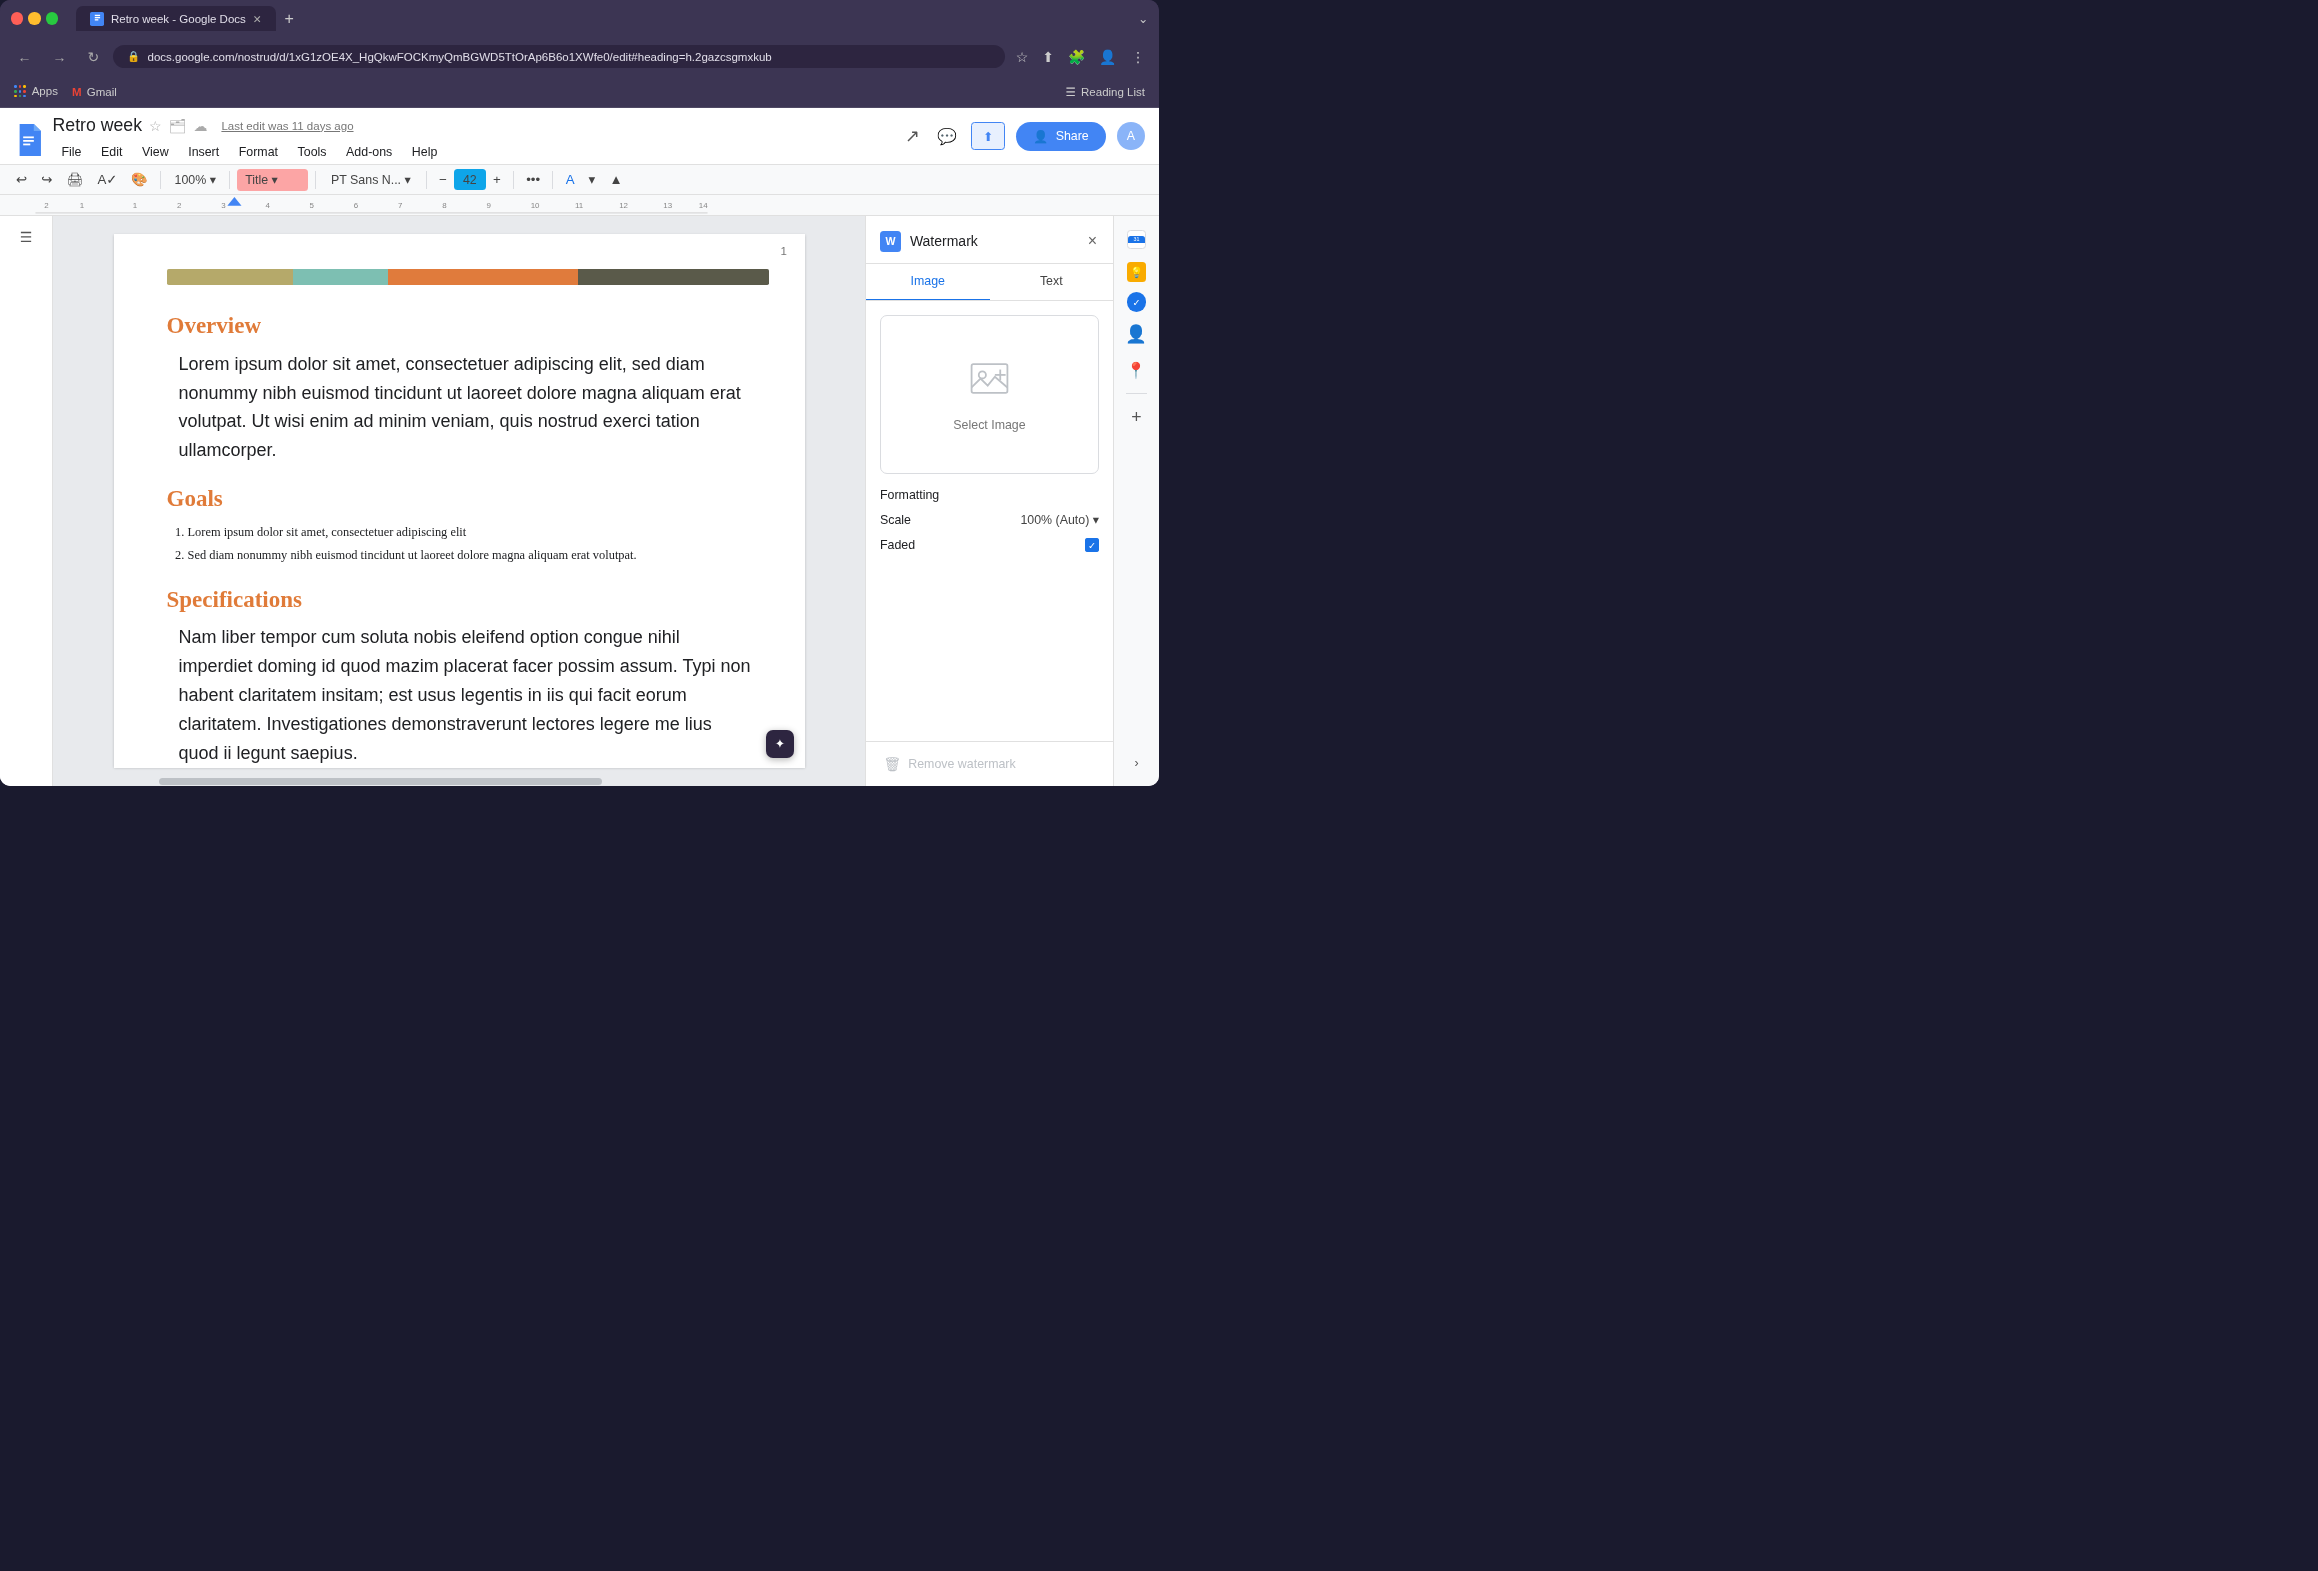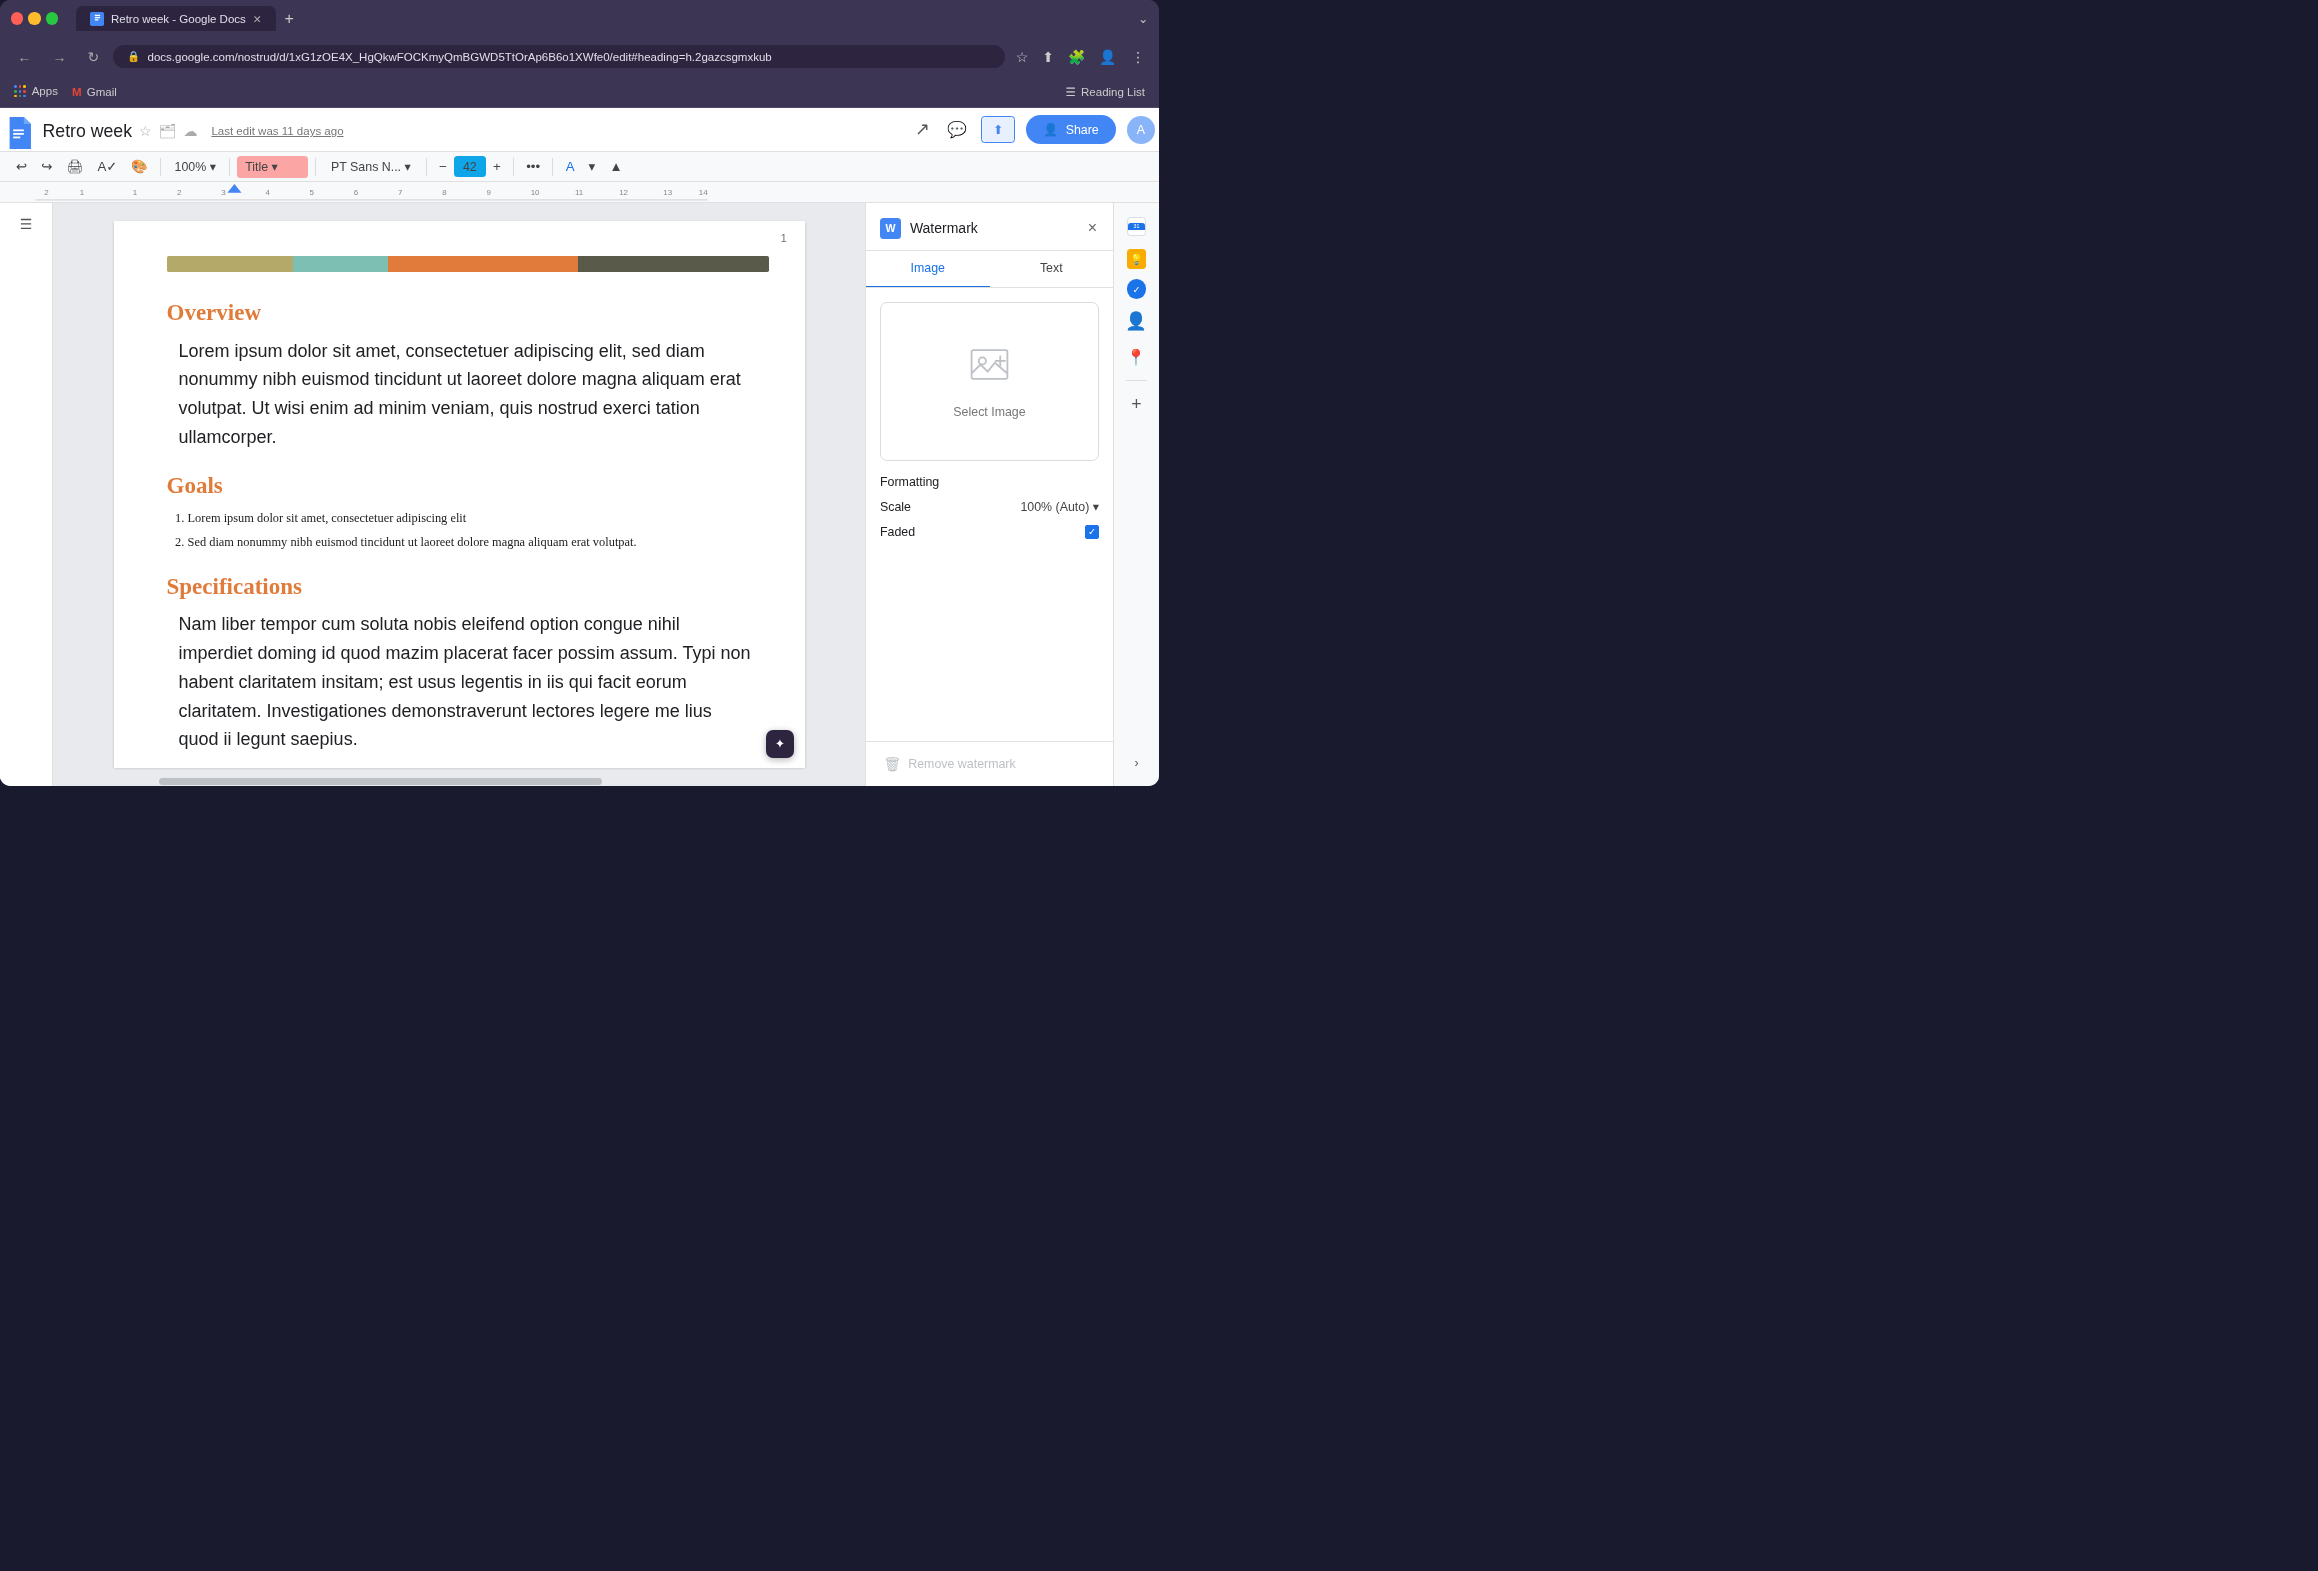--- a/index.html
+++ b/index.html
@@ -47,21 +47,21 @@
     .gmail-icon { color: #ea4335; font-weight: bold; font-size: 11.5px; }
     .reading-list-btn { margin-left: auto; display: flex; align-items: center; gap: 5.3px; color: #ccc; font-size: 11.5px; cursor: pointer; }
 
     
     .content-area { flex: 1; display: flex; background: #f0f0f0; overflow: hidden; }
 
     
     .gdocs { flex: 1; display: flex; flex-direction: column; background: white; min-width: 0; }
 
     
-    .docs-header { background: white; padding: 7px 4px 0; display: flex; align-items: center; gap: 10.6px; border-bottom: 0.9px solid #e0e0e0; }
+    .docs-header { background: white; padding: 7px 14px 0; display: flex; align-items: center; gap: 10.6px; border-bottom: 0.9px solid #e0e0e0; }
     .docs-logo { width: 28px; height: 35px; display: flex; align-items: center; justify-content: center; }
     .docs-logo svg { width: 25px; height: 32px; }
     .docs-title-area { flex: 1; }
     .docs-title-row { display: flex; align-items: center; gap: 7px; padding-bottom: 3.5px; }
     .docs-title { font-size: 17.7px; color: #202124; font-weight: 400; }
     .docs-title-icon { color: #aaa; font-size: 14px; cursor: pointer; }
     .docs-menu { display: flex; gap: 1.8px; }
     .docs-menu-item { font-size: 12.4px; color: #202124; padding: 5.3px 8.9px; cursor: pointer; border-radius: 3.5px; }
     .last-edit { font-size: 11.5px; color: #777; margin-left: 7px; text-decoration: underline; cursor: pointer; }
     .docs-header-actions { display: flex; align-items: center; gap: 10.6px; padding-bottom: 7px; }
@@ -230,20 +230,30 @@
           </svg>
         </div>
         <div class="docs-title-area">
           <div class="docs-title-row">
             <span class="docs-title">Retro week</span>
             <span class="docs-title-icon">☆</span>
             <span class="docs-title-icon">🗂</span>
             <span class="docs-title-icon">☁</span>
             <span class="last-edit">Last edit was 11 days ago</span>
           </div>
+          <div class="docs-menu">
+            <span class="docs-menu-item">File</span>
+            <span class="docs-menu-item">Edit</span>
+            <span class="docs-menu-item">View</span>
+            <span class="docs-menu-item">Insert</span>
+            <span class="docs-menu-item">Format</span>
+            <span class="docs-menu-item">Tools</span>
+            <span class="docs-menu-item">Add-ons</span>
+            <span class="docs-menu-item">Help</span>
+          </div>
         </div>
         <div class="docs-header-actions">
           <button class="docs-action-icon" style="font-size:17.7px;">↗</button>
           <button class="docs-action-icon">💬</button>
           <div class="save-btn">
             <span>⬆</span>
           </div>
           <button class="share-btn">
             <span>👤</span>
             <span>Share</span>

